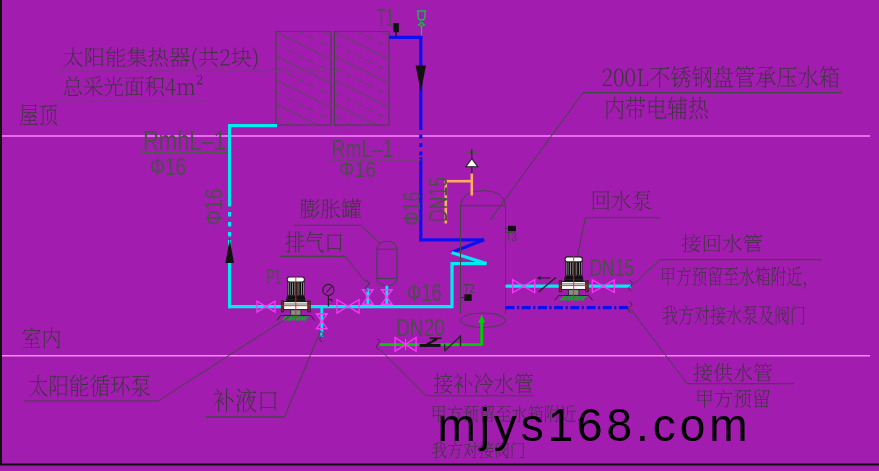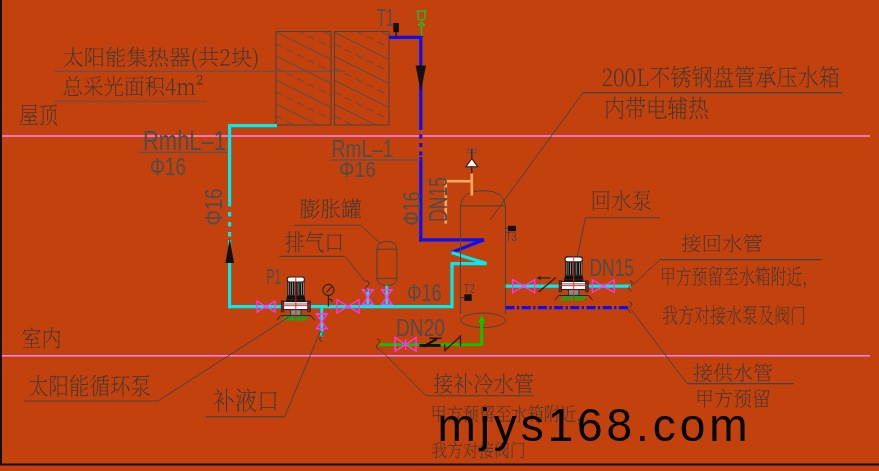--- a/index.html
+++ b/index.html
@@ -1,12 +1,12 @@
 <!DOCTYPE html>
-<html><head><meta charset="utf-8"><style>html,body{margin:0;padding:0;background:#fff;}#page{position:relative;width:879px;height:471px;overflow:hidden;background:#c2410c;}text{font-family:"Liberation Sans",sans-serif;}</style></head><body>
+<html><head><meta charset="utf-8"><style>html,body{margin:0;padding:0;background:#fff;}#page{position:relative;width:879px;height:471px;overflow:hidden;background:#a21caf;}text{font-family:"Liberation Sans",sans-serif;}</style></head><body>
 <div id="page"><svg width="879" height="471" viewBox="0 0 879 471">
       <defs>
         <path id="g0" d="M853 626 809 572H511C519 647 520 722 522 795C546 798 555 808 557 822L472 832C472 745 472 658 464 572H60L69 542H461C435 320 346 108 46 -60L60 -78C216 2 318 93 386 191C435 141 495 65 514 11C572 -27 605 94 396 207C464 312 494 425 508 538C539 344 623 98 905 -70C915 -45 933 -41 958 -41L961 -29C665 129 565 355 528 542H908C922 542 932 547 935 558C903 588 853 626 853 626Z"></path>
         <path id="g1" d="M86 779V-72H93C114 -72 130 -58 130 -54V750H297C268 672 222 559 192 499C275 421 303 347 303 278C303 237 293 215 273 205C264 200 256 198 244 198C228 198 186 198 162 198V182C185 179 208 175 216 170C225 164 229 151 229 133C321 139 357 178 356 269C356 341 321 422 218 502C258 560 322 676 355 737C378 737 392 740 400 747L334 815L298 779H142L86 806ZM481 388H838V57H481ZM481 418V739H838V418ZM437 768V-73H443C466 -73 481 -60 481 -55V28H838V-58H845C863 -58 883 -45 883 -41V733C905 736 919 742 927 750L860 802L834 768H493L437 794Z"></path>
         <path id="g2" d="M349 723 337 714C369 687 404 647 429 605C306 598 186 592 108 591C174 652 246 736 286 796C307 792 320 800 324 809L256 846C223 781 141 657 74 601C68 598 52 594 52 594L79 526C85 528 91 533 96 541C231 554 356 572 440 586C450 566 457 546 460 528C512 488 546 620 349 723ZM635 367 560 377V-2C560 -43 575 -56 645 -56H755C910 -56 937 -50 937 -26C937 -16 931 -11 913 -6L910 114H897C889 63 879 11 873 -2C869 -10 865 -13 855 -14C842 -15 803 -16 754 -16H650C609 -16 604 -10 604 7V144C710 172 822 228 886 274C907 269 922 271 928 280L859 320C809 270 703 203 604 164V343C623 345 633 355 635 367ZM634 815 560 825V466C560 426 574 413 643 413H751C902 413 929 420 929 443C929 453 924 458 905 462L902 572H889C881 525 872 478 866 465C862 458 859 456 849 456C835 454 798 454 750 454H649C608 454 604 458 604 474V602C705 629 815 679 878 718C898 713 913 714 920 723L854 764C803 719 698 659 604 623V791C623 793 633 803 634 815ZM159 -54V164H388V11C388 -3 384 -8 369 -8C353 -8 279 -2 279 -2V-19C311 -22 331 -29 343 -37C354 -44 357 -58 359 -71C425 -63 432 -37 432 6V422C452 425 470 433 476 440L404 494L378 461H164L115 487V-71H123C143 -71 159 -59 159 -54ZM388 431V329H159V431ZM388 194H159V299H388Z"></path>
         <path id="g3" d="M456 846 444 838C476 810 514 760 525 723C573 690 609 789 456 846ZM795 757 755 708H261C280 734 298 762 314 790C334 786 347 794 352 804L282 839C218 705 121 579 38 507L51 493C104 530 157 580 207 639V275H214C235 275 251 288 251 292V319H859C872 319 881 324 884 335C855 363 808 398 808 398L769 349H523V441H813C827 441 836 446 839 457C811 483 769 515 769 515L731 471H523V560H812C826 560 835 565 838 576C811 602 769 634 769 634L731 590H523V678H846C860 678 868 683 871 694C842 722 795 757 795 757ZM870 272 826 219H521V264C543 266 552 275 554 288L477 297V219H45L54 189H404C312 99 177 16 33 -40L43 -58C213 -4 370 82 475 189H477V-76H486C503 -76 521 -65 521 -58V189H533C625 84 785 -3 925 -47C931 -25 950 -12 970 -10L971 1C834 33 665 104 565 189H925C939 189 948 194 950 205C919 234 870 272 870 272ZM251 471V560H479V471ZM251 441H479V349H251ZM251 590V678H479V590Z"></path>
         <path id="g4" d="M764 160 751 151C808 100 879 9 893 -60C951 -103 988 40 764 160ZM559 162 545 156C582 102 627 14 633 -51C684 -97 729 29 559 162ZM341 143 327 137C360 86 397 2 400 -59C449 -105 498 16 341 143ZM215 146 196 147C191 66 134 4 84 -18C67 -28 55 -45 64 -61C74 -79 105 -73 131 -58C172 -33 231 31 215 146ZM633 815 552 824 551 674H422L431 644H550C548 578 543 518 530 463C494 480 452 498 402 514L392 501C431 482 476 456 520 426C490 332 431 255 314 195L326 178C454 236 521 310 557 400C613 360 662 316 687 279C742 256 749 346 571 443C588 503 595 570 597 644H759C761 452 776 272 873 209C903 190 937 180 948 199C954 209 949 218 932 236L942 346L929 348C922 317 913 287 905 263C900 252 897 250 887 257C815 307 801 493 805 637C824 639 837 644 844 651L781 706L750 674H598L600 790C623 792 631 802 633 815ZM347 706 309 660H264V800C288 802 297 811 300 825L220 835V660H54L62 630H220V494C142 462 77 437 43 426L76 364C85 368 92 378 94 390L220 455V261C220 246 215 241 198 241C181 241 93 248 93 248V231C130 226 153 220 166 212C178 203 183 191 186 177C256 185 264 212 264 256V479L384 543L378 558L264 511V630H392C405 630 415 635 417 646C390 673 347 706 347 706Z"></path>
         <path id="g5" d="M610 542 601 535V554H812V507H818C833 507 855 520 856 525V738C875 742 893 749 900 757L832 810L802 777H606L557 801V517H564C583 517 600 528 601 532C634 506 678 461 697 430C749 403 777 500 610 542ZM205 -66V-10H392V-51H398C413 -51 435 -39 436 -33V192C456 196 473 203 480 211L412 264L382 231H210L198 237C284 281 351 334 403 390H585C638 331 700 282 791 243L780 231H597L548 256V-77H555C574 -77 592 -67 592 -62V-10H790V-56H796C811 -56 833 -43 834 -37V192C854 196 871 203 878 211L877 212L939 195C944 219 955 235 971 239L973 250C802 274 693 323 613 390H929C943 390 952 395 955 406C925 435 877 472 877 472L834 420H430C452 446 470 473 486 499C505 497 519 501 524 513L449 544C428 503 401 461 367 420H48L57 390H341C266 308 163 234 28 184L37 171C82 185 123 201 161 218V-81H168C187 -81 205 -70 205 -66ZM790 201V20H592V201ZM392 201V20H205V201ZM812 747V584H601V747ZM192 500V554H392V524H398C413 524 435 536 436 542V738C455 742 473 749 480 757L412 810L382 777H197L148 802V484H155C174 484 192 495 192 500ZM392 747V584H192V747Z"></path>
         <path id="g6" d="M151 299C151 485 191 615 324 803L306 818C160 659 94 496 94 299C94 102 160 -61 306 -220L324 -205C192 -17 151 113 151 299Z"></path>
         <path id="g7" d="M614 189 603 177C695 119 829 11 874 -65C940 -98 946 43 614 189ZM357 200C299 114 180 6 67 -59L78 -73C202 -16 324 80 387 156C410 150 418 153 425 163ZM640 828V599H361V791C384 795 394 805 397 819L316 828V599H75L84 569H316V292H46L55 262H929C944 262 953 267 956 278C925 306 875 345 875 345L832 292H685V569H903C917 569 926 574 929 585C899 614 851 650 851 650L810 599H685V791C708 795 718 805 721 819ZM361 292V569H640V292Z"></path>

